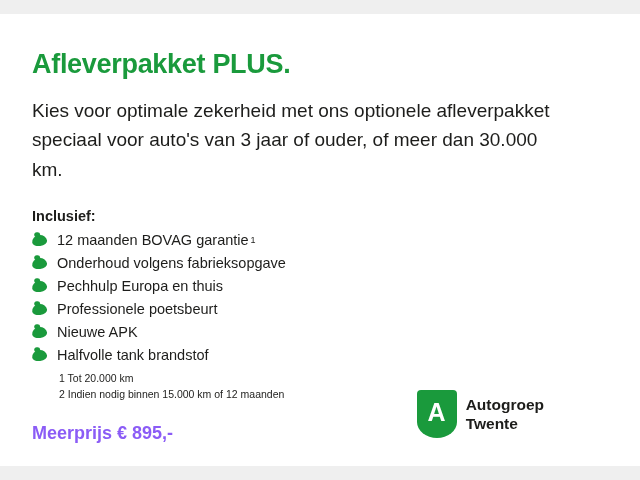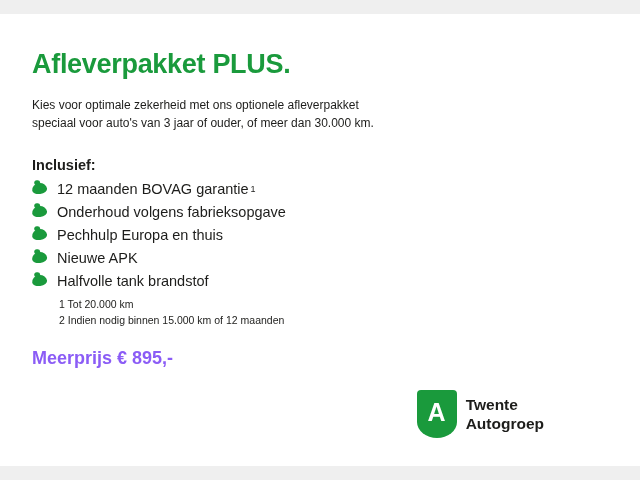--- a/index.html
+++ b/index.html
@@ -44,21 +44,21 @@
   }
   .title {
     font-size: 27px;
     font-weight: bold;
     color: #1a9a3c;
     letter-spacing: -0.3px;
     margin: 0 0 16px 0;
     line-height: 1.1;
   }
   .intro {
-    font-size: 12px;
+    font-size: 19px;
     color: #1d1d1b;
     line-height: 1.55;
     margin: 0 0 24px 0;
     max-width: 520px;
   }
   .intro-line {
     display: block;
   }
   .incl-head {
     font-size: 14.5px;
@@ -193,20 +193,25 @@
         <span class="item-text">Onderhoud volgens fabrieksopgave</span>
         <sup></sup>
       </li>
       <li>
         <span class="bullet"></span>
         <span class="item-text">Pechhulp Europa en thuis</span>
         <sup></sup>
       </li>
       <li>
         <span class="bullet"></span>
+        <span class="item-text">Professionele poetsbeurt</span>
+        <sup></sup>
+      </li>
+      <li>
+        <span class="bullet"></span>
         <span class="item-text">Nieuwe APK</span>
         <sup></sup>
       </li>
       <li>
         <span class="bullet"></span>
         <span class="item-text">Halfvolle tank brandstof</span>
         <sup></sup>
       </li>
     </ul>
 
@@ -217,20 +222,20 @@
 
     <div class="price">Meerprijs € 895,-</div>
 
   </div>
 
   <div class="logo">
     <div class="logo-shield">
       <div class="a-mark">A</div>
     </div>
     <div class="logo-text">
+      <span>Autogroep</span>
       <span>Twente</span>
-      <span>Autogroep</span>
     </div>
   </div>
 
   <div class="bar-bottom"></div>
 
 </div>
 
 </body></html>

